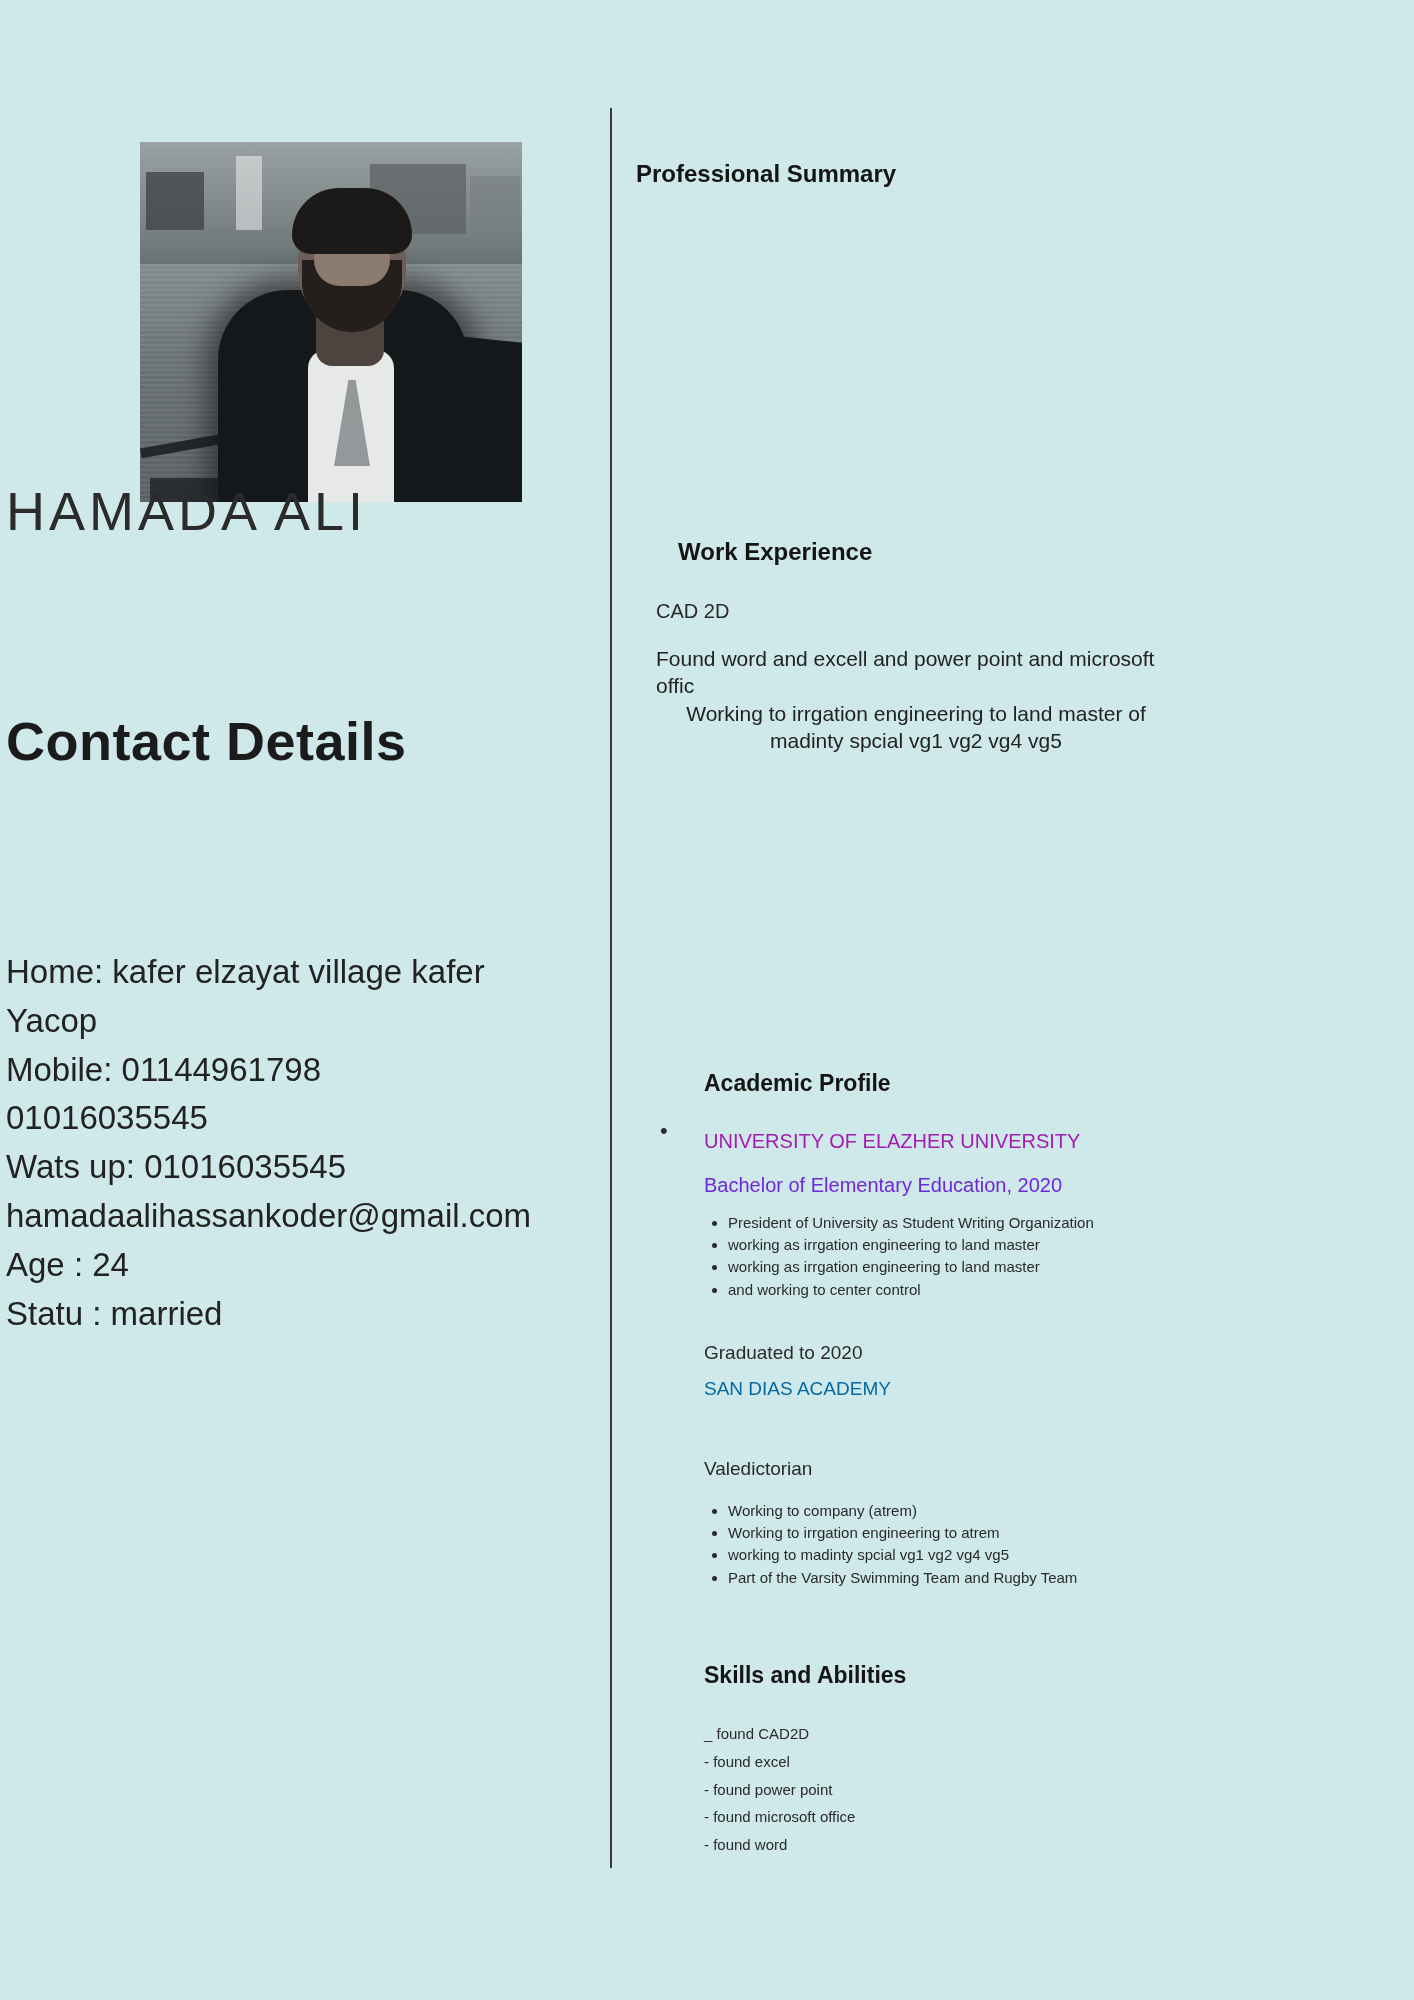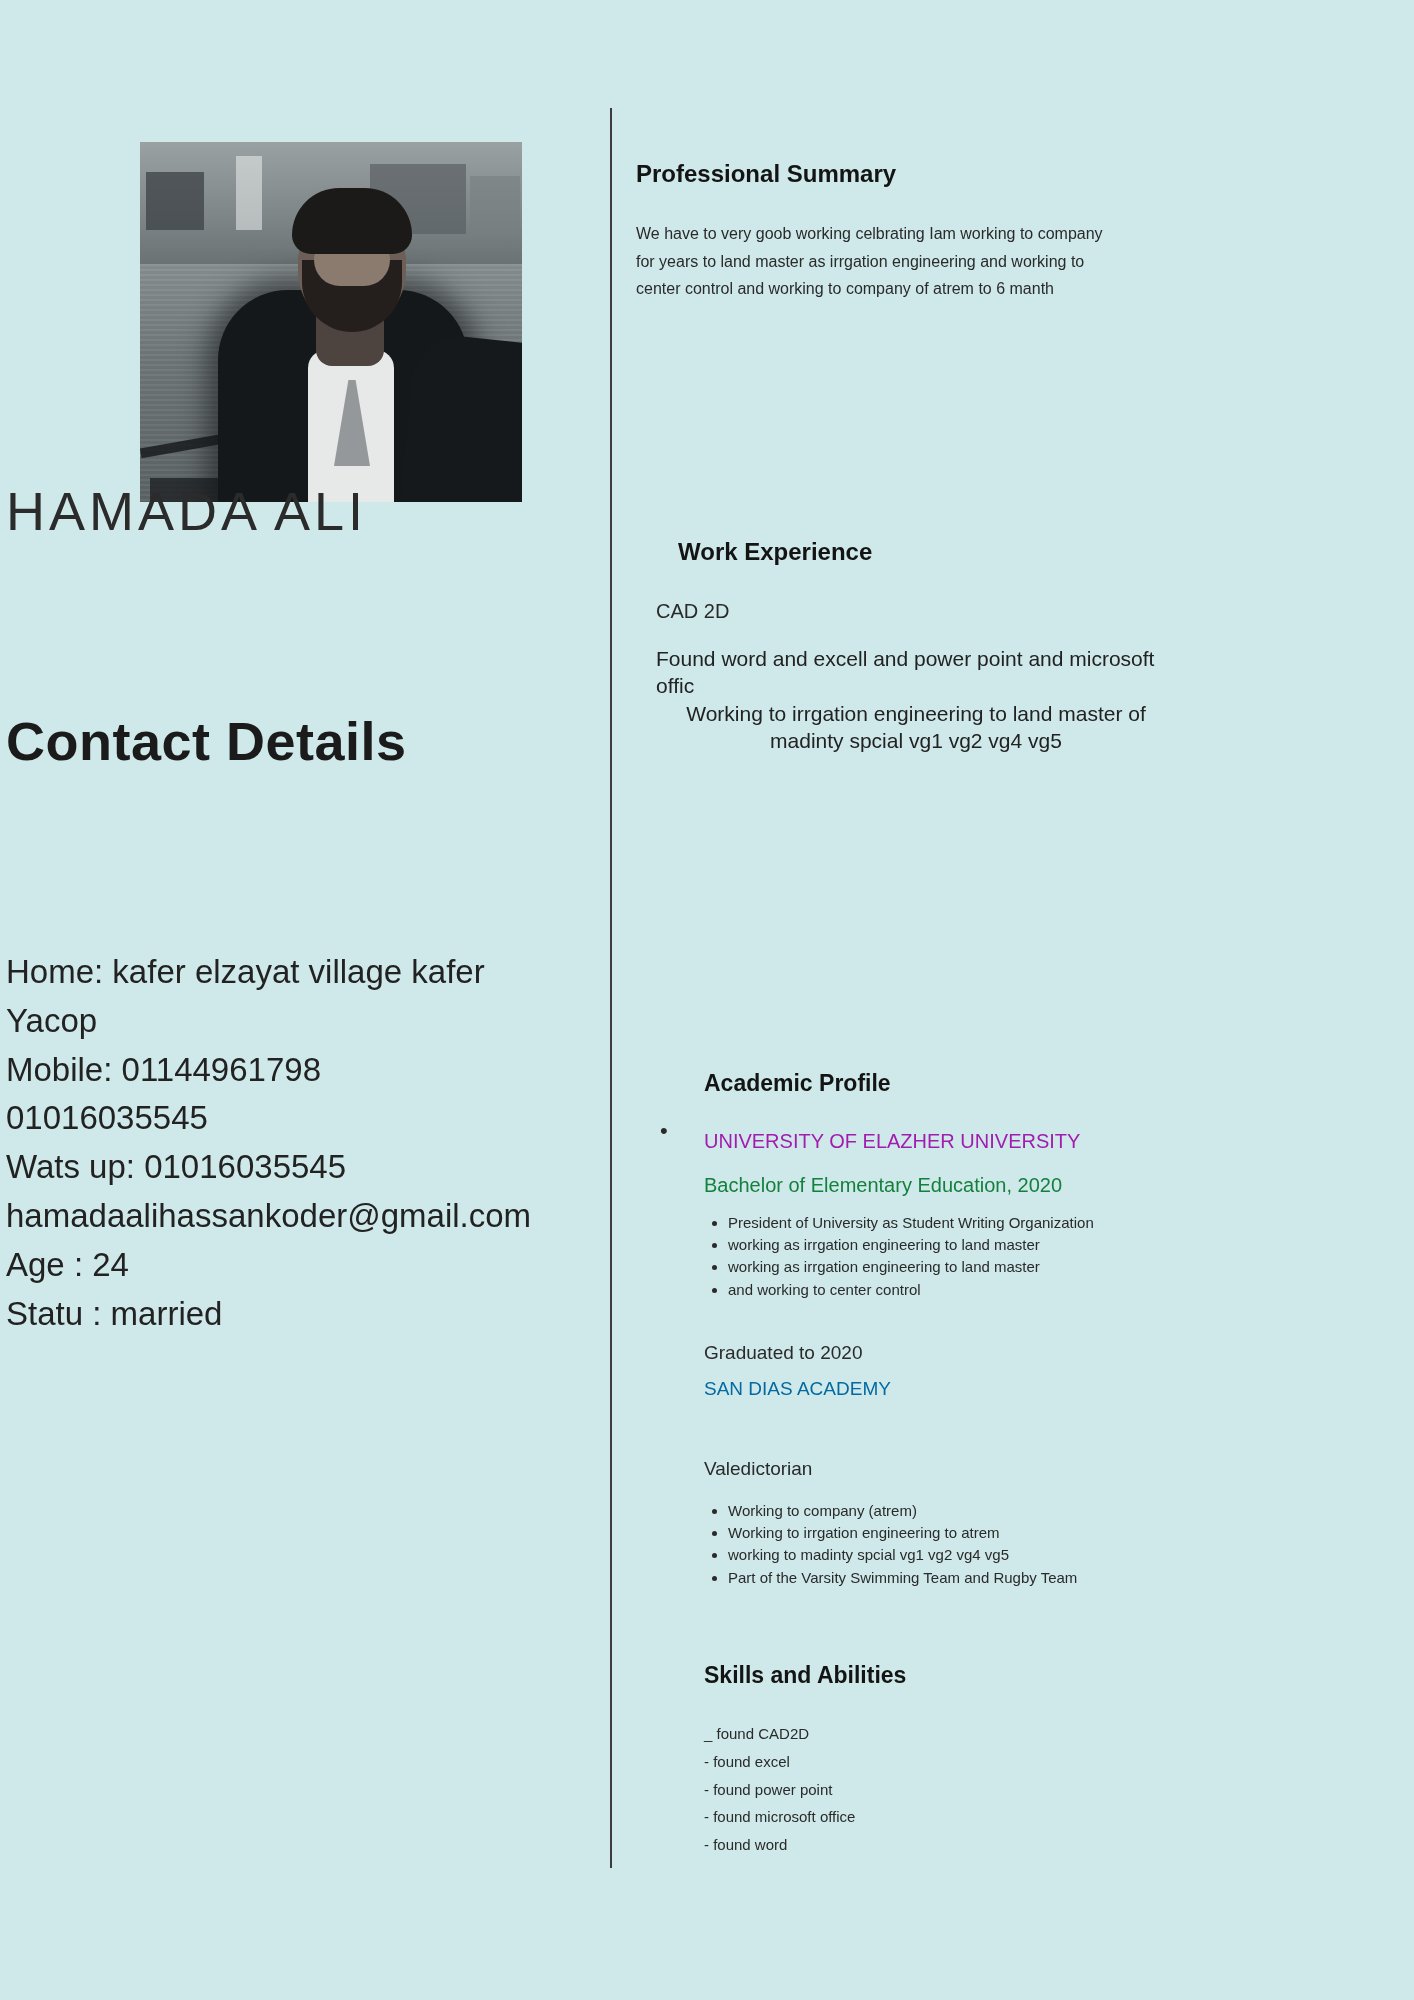--- a/index.html
+++ b/index.html
@@ -227,21 +227,21 @@
   #work-body p + p { margin-top: 0; text-align: center; }
 
   #academic-title { left: 704px; top: 1070px; font-size: 23px; }
 
   .edu1-name {
     position: absolute; left: 704px; top: 1130px;
     font-size: 20px; color: #a21caf; font-weight: 400;
   }
   .edu1-degree {
     position: absolute; left: 704px; top: 1174px;
-    font-size: 20px; color: #15803d; font-weight: 300;
+    font-size: 20px; color: #6d28d9; font-weight: 300;
   }
   .bullet-dot {
     position: absolute; left: 660px; top: 1118px;
     font-size: 22px; color: #2a2a2a;
   }
   ul.small {
     position: absolute;
     margin: 0;
     padding-left: 24px;
     list-style: disc;
@@ -308,21 +308,20 @@
     <div>01016035545</div>
     <div>Wats up: 01016035545</div>
     <div>hamadaalihassankoder@gmail.com</div>
     <div> Age : 24</div>
     <div>Statu : married</div>
   </div>
 
   <div class="divider"></div>
 
   <div class="r-head" id="summary-title">Professional Summary</div>
-  <div id="summary-body">We have to very goob working celbrating Iam working to company for years to land master as irrgation engineering and working to center control and working to company of atrem to 6 manth</div>
 
   <div class="r-head" id="work-title">Work Experience</div>
   <div id="work-role">CAD 2D</div>
   <div id="work-body">
     <p>Found word and excell and power point and microsoft offic</p>
     <p>Working to irrgation engineering to land master of madinty spcial vg1 vg2 vg4 vg5</p>
   </div>
 
   <div class="r-head" id="academic-title">Academic Profile</div>
   <div class="bullet-dot">•</div>

